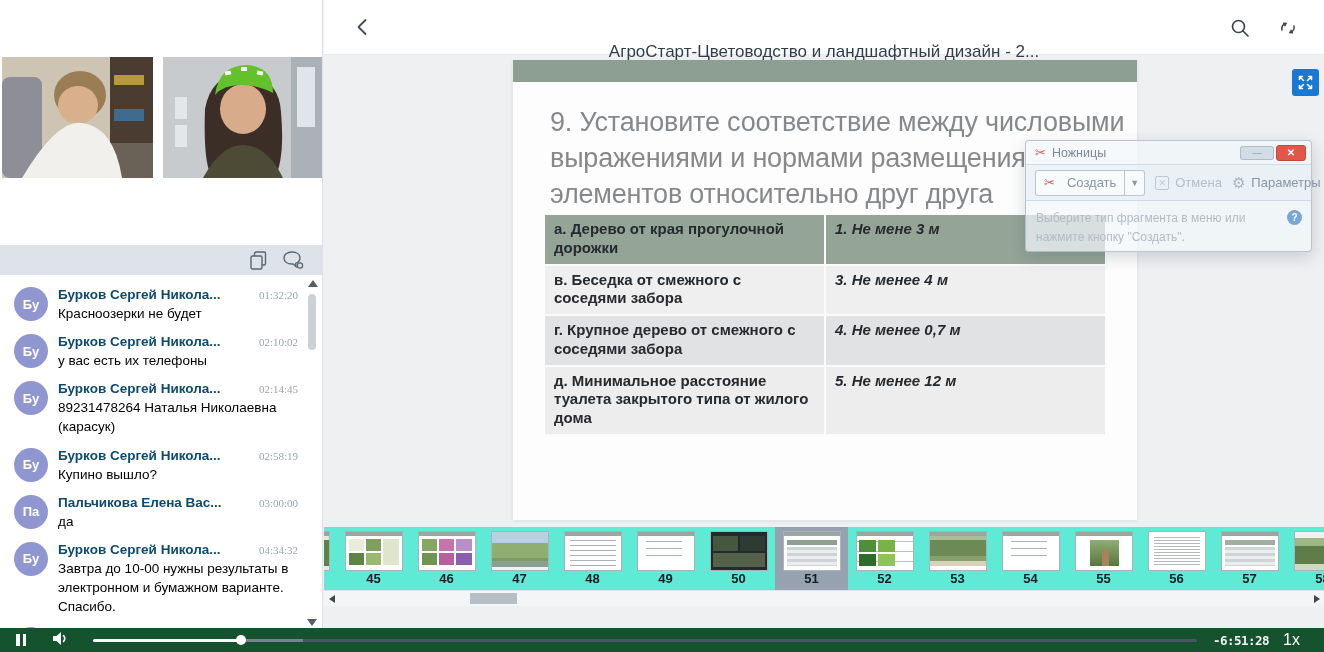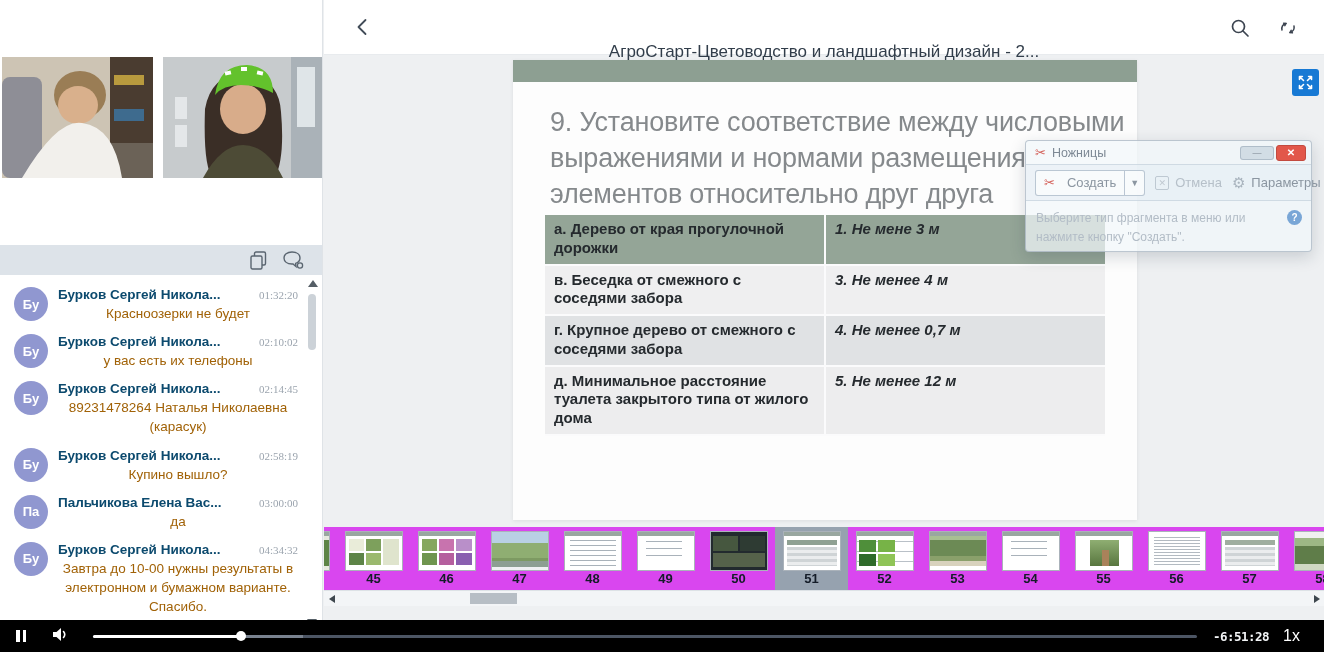--- a/index.html
+++ b/index.html
@@ -16,21 +16,21 @@
   #chat-header { position:absolute; left:0; top:245px; width:322px; height:30px; background:#dde3e9; display:flex; align-items:center; justify-content:flex-end; gap:16px; padding-right:18px; }
   #chat-header svg { display:block; }
 
   #chat-list { position:absolute; left:0; top:277px; width:304px; height:351px; overflow:hidden; padding:10px 6px 0 14px; }
   .msg { display:flex; gap:10px; margin-bottom:11px; }
   .avatar { flex:0 0 34px; width:34px; height:34px; border-radius:50%; background:#9097d0; color:#fff; font-size:13px; font-weight:bold; display:flex; align-items:center; justify-content:center; }
   .msg-body { flex:1; min-width:0; }
   .msg-top { display:flex; align-items:baseline; }
   .msg-name { font-weight:bold; font-size:13.5px; color:#0c4a6e; white-space:nowrap; overflow:hidden; max-width:185px; }
   .msg-time { margin-left:auto; font-size:11px; color:#9ba4ae; font-family:Liberation Serif, serif; }
-  .msg-text { font-size:13.5px; color:#a16207; line-height:1.42; margin-top:2px;text-align:center; }
+  .msg-text { font-size:13.5px; color:#000000; line-height:1.42; margin-top:2px; }
 
   
   #chat-scroll { position:absolute; right:3px; top:280px; width:13px; height:346px; }
   .tri-up { width:0; height:0; border-left:5px solid transparent; border-right:5px solid transparent; border-bottom:7px solid #555e66; margin:0 auto; }
   .tri-down { width:0; height:0; border-left:5px solid transparent; border-right:5px solid transparent; border-top:7px solid #555e66; margin:0 auto; position:absolute; bottom:0; left:1px; }
   #chat-scroll-thumb { position:absolute; top:14px; left:2px; width:8px; height:56px; background:#ccd2d8; border-radius:4px; }
 
   
   #main-header { position:absolute; left:324px; top:0; width:1000px; height:55px; background:#fff; border-bottom:1px solid #e8ebee; }
   #back-btn { position:absolute; left:28px; top:16px; width:22px; height:22px; cursor:pointer; }
@@ -67,21 +67,21 @@
   #snip-create .main { display:flex; align-items:center; gap:6px; padding:0 8px; font-size:13px; color:#8b96a1; }
   #snip-create .drop { display:flex; align-items:center; padding:0 5px; border-left:1px solid rgba(170,185,200,.8); color:#8b96a1; font-size:9px; }
   .snip-flat { display:flex; align-items:center; gap:6px; font-size:13px; color:#b6c0c9; }
   .snip-flat.enabled { color:#8b96a1; }
   .snip-x { display:inline-block; width:14px; height:14px; border:1px solid rgba(185,196,206,.9); border-radius:2px; color:#c0c9d1; font-size:9px; text-align:center; line-height:12px; }
   .snip-gear { color:#a9b4be; font-size:15px; }
   #snip-body { position:relative; padding:8px 30px 0 10px; font-size:12px; line-height:1.55; color:#b2bcc6; }
   #snip-help { position:absolute; right:9px; top:9px; width:15px; height:15px; border-radius:50%; background:#79a6d6; color:#fff; font-size:10px; font-weight:bold; text-align:center; line-height:15px; }
 
   
-  #filmstrip { position:absolute; left:324px; top:527px; width:1000px; height:63px; background:#d946ef; overflow:hidden; }
+  #filmstrip { position:absolute; left:324px; top:527px; width:1000px; height:63px; background:#5eead4; overflow:hidden; }
   #fs-inner { position:absolute; left:-60px; top:0; display:flex; }
   .fs-item { width:73px; height:63px; display:flex; flex-direction:column; align-items:center; padding-top:5px; cursor:pointer; }
   .fs-item.selected { background:#96a2af; }
   .fs-num { margin-top:2px; font-size:13px; font-weight:bold; color:#141c28; line-height:1; }
   .tk { position:relative; width:56px; height:38px; background:#fff; outline:1px solid #aab2ba; overflow:hidden; }
   .tk::before { content:""; position:absolute; left:0; top:0; right:0; height:4px; background:#99a7a0; }
   .k-photo-collage-dark::before, .k-garden-photo-partial::before, .k-landscape-banner::before, .k-text-dense::before { display:none; }
 
   .k-flowers-sliver { background:linear-gradient(#5d8447,#5d8447) 36px 8px/20px 26px no-repeat,#e6e9df; }
   .k-flower-grid-a { background:
@@ -126,21 +126,21 @@
       linear-gradient(180deg,#8fae72,#58763f) 14px 8px/29px 26px no-repeat,#fff; }
   .k-garden-photo-partial { background:linear-gradient(180deg,#f0f0f0 0 6px,#9db885 6px 14px,#5f7d49 14px 32px,#cfd8c2 32px); }
 
   
   #fs-scroll { position:absolute; left:324px; top:590px; width:1000px; height:16px; background:#f3f5f7; border-top:1px solid #dde2e6; }
   #fs-left-arrow { position:absolute; left:5px; top:4px; width:0; height:0; border-top:4.5px solid transparent; border-bottom:4.5px solid transparent; border-right:6px solid #3e464e; cursor:pointer; }
   #fs-right-arrow { position:absolute; right:4px; top:4px; width:0; height:0; border-top:4.5px solid transparent; border-bottom:4.5px solid transparent; border-left:6px solid #3e464e; cursor:pointer; }
   #fs-thumb { position:absolute; left:146px; top:2px; width:47px; height:11px; background:#b7bec5; cursor:pointer; }
 
   
-  #player { position:absolute; left:0; bottom:0; width:1324px; height:32px; background:#000000; display:flex; align-items:center; }
+  #player { position:absolute; left:0; bottom:0; width:1324px; height:24px; background:#14532d; display:flex; align-items:center; }
   #pause-btn { margin-left:16px; display:flex; gap:3px; cursor:pointer; }
   #pause-btn span { display:block; width:3.5px; height:12px; background:#fff; }
   #volume-btn { margin-left:26px; cursor:pointer; }
   #progress { position:relative; margin-left:24px; width:1118px; height:3px; background:#4c5564; border-radius:2px; cursor:pointer; }
   #progress .played { position:absolute; left:0; top:0; height:3px; width:148px; background:#ffffff; border-radius:2px; }
   #progress .buffer { position:absolute; left:148px; top:0; height:3px; width:62px; background:#79828f; }
   #progress .handle { position:absolute; left:143px; top:-3.5px; width:10px; height:10px; border-radius:50%; background:#fff; }
   #player-time { margin-left:16px; font-size:12.5px; font-weight:bold; color:#f2f4f6; font-family:"DejaVu Sans Mono","Liberation Mono",monospace; letter-spacing:-.5px; }
   #player-speed { margin-left:14px; margin-right:24px; font-size:16px; font-weight:normal; color:#fff; cursor:pointer; }
 </style>

